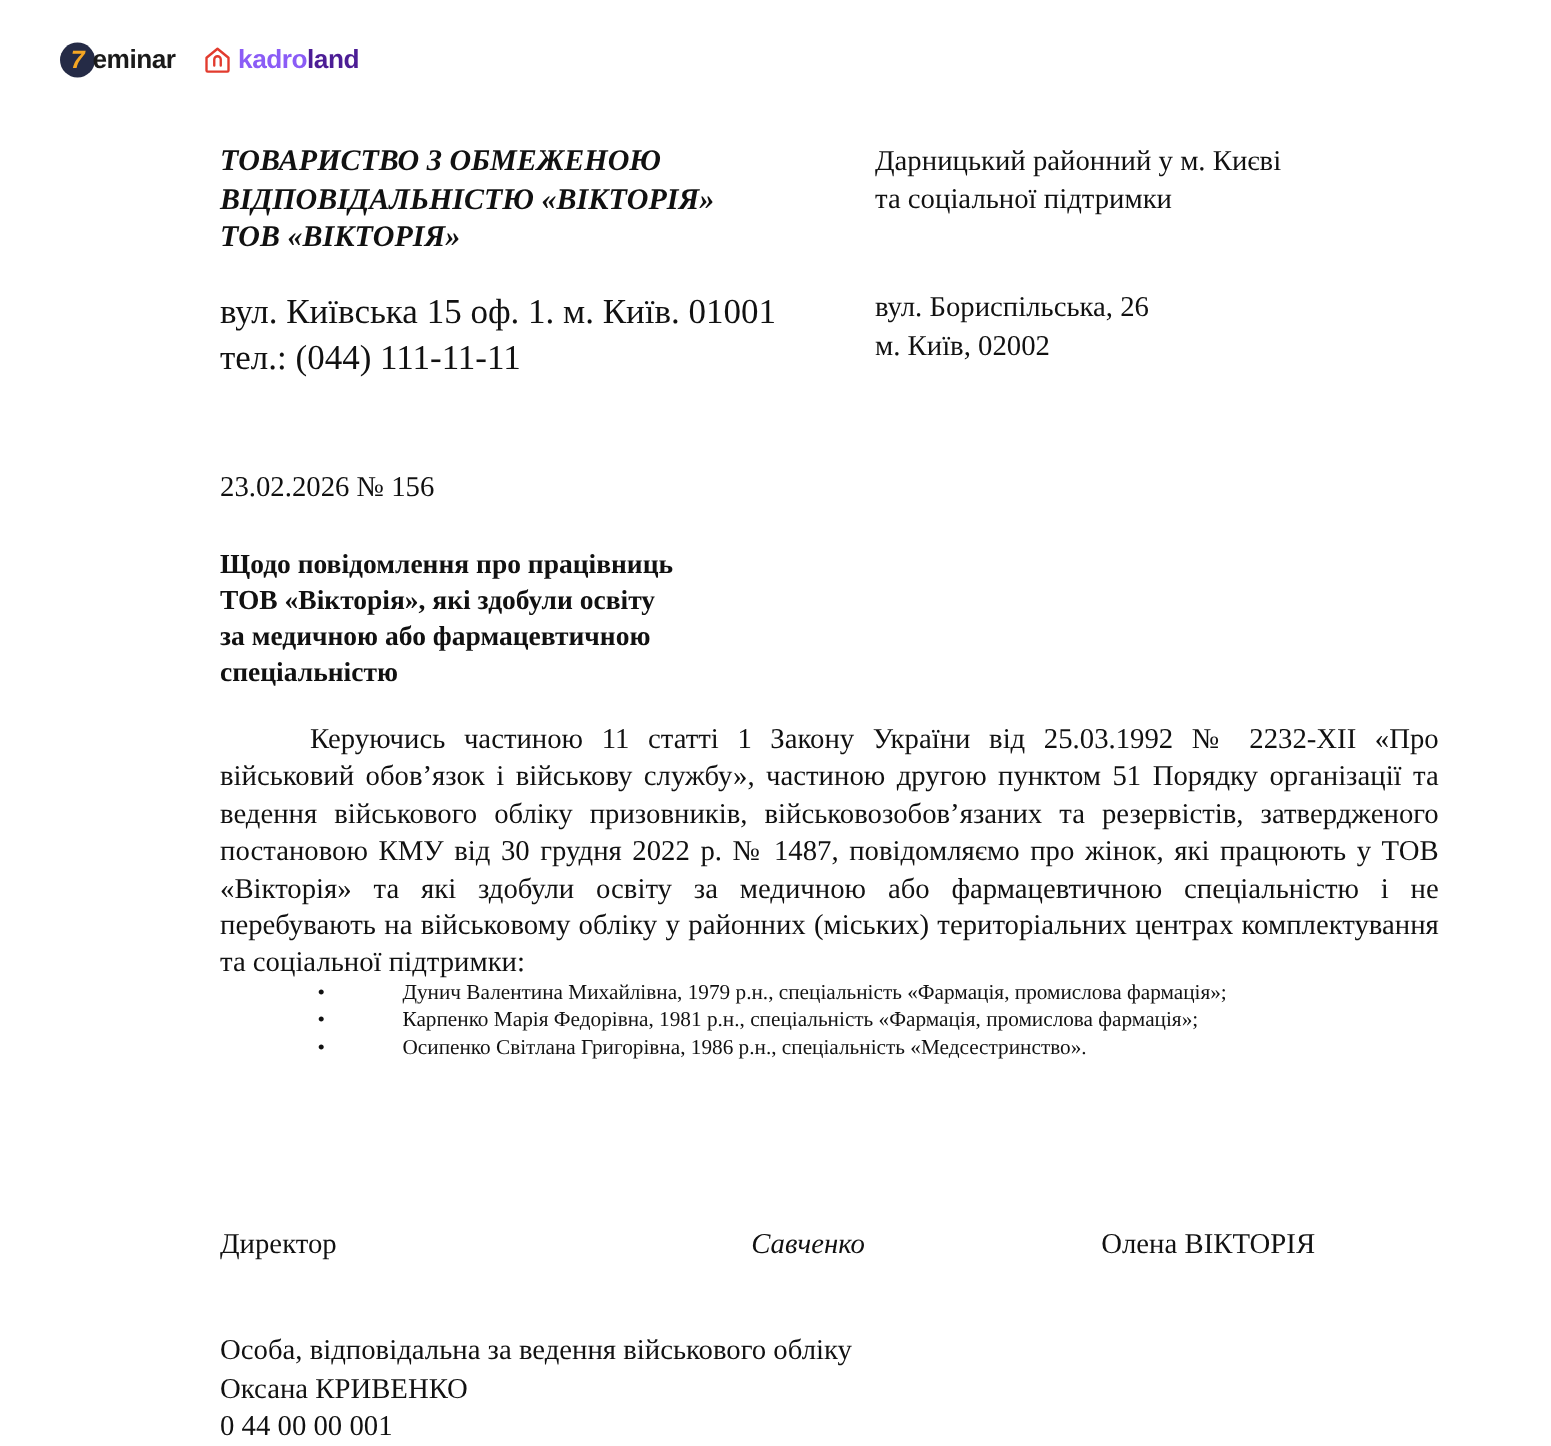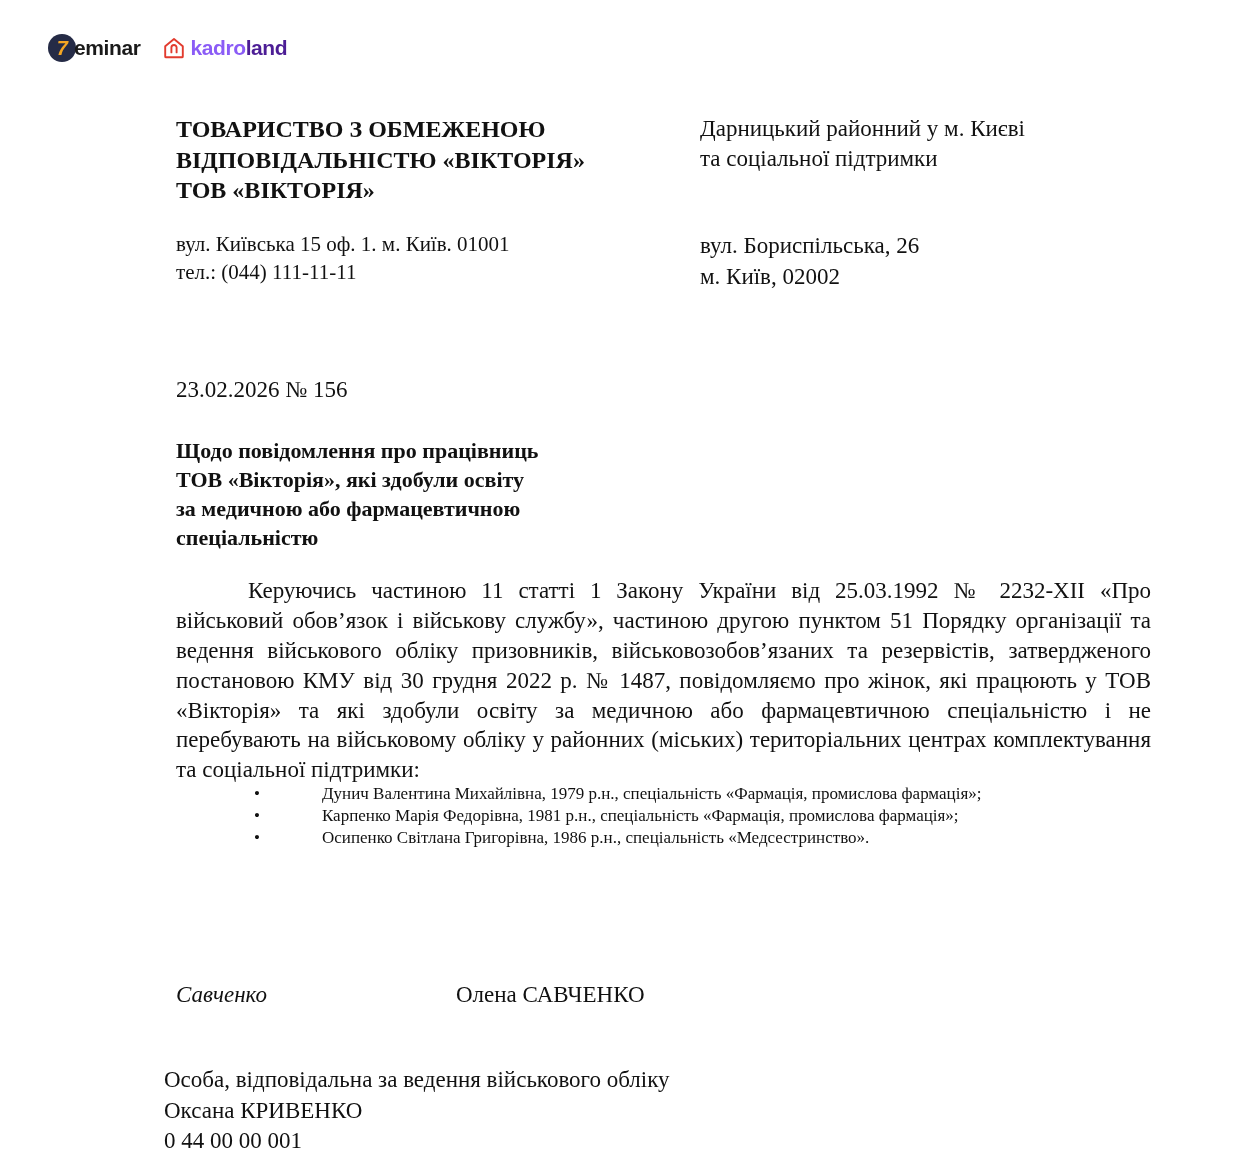--- a/index.html
+++ b/index.html
@@ -77,29 +77,30 @@
     position: absolute;
     left: 700px;
     width: 470px;
   }
 
   .org-name {
     top: 114px;
     font-weight: bold;
     font-size: 24px;
     line-height: 1.28;
+    font-style: italic;
   }
   .addressee {
     top: 114px;
     font-size: 23px;
     line-height: 1.30;
   }
   .org-contacts {
     top: 231px;
-    font-size: 21px;
+    font-size: 28px;
     line-height: 1.33;
   }
   .addressee-address {
     top: 231px;
     font-size: 23px;
     line-height: 1.33;
   }
 
   .doc-ref {
     position: absolute;
@@ -169,21 +170,21 @@
   .sign-title { width: 425px; }
   .sign-mark {
     width: 280px;
     font-style: italic;
     font-size: 23px;
   }
   .sign-name { flex: 1; text-align: left; }
 
   .responsible {
     position: absolute;
-    left: 164px;
+    left: 176px;
     top: 1065px;
     width: 700px;
     font-size: 23px;
     line-height: 1.33;
   }
 </style>
 </head>
 <body>
 
 <div class="logo-bar">
@@ -248,22 +249,23 @@
     </li>
     <li>
       <span class="bullet">•</span><span>Карпенко Марія Федорівна, 1981 р.н., спеціальність «Фармація, промислова фармація»;</span>
     </li>
     <li>
       <span class="bullet">•</span><span>Осипенко Світлана Григорівна, 1986 р.н., спеціальність «Медсестринство».</span>
     </li>
   </ul>
 
   <div class="sign-row">
+    <div class="sign-title">Директор</div>
     <div class="sign-mark">Савченко</div>
-    <div class="sign-name">Олена САВЧЕНКО</div>
+    <div class="sign-name">Олена ВІКТОРІЯ</div>
   </div>
 
   <div class="responsible">
     <div>Особа, відповідальна за ведення військового обліку</div>
     <div>Оксана КРИВЕНКО</div>
     <div>0 44 00 00 001</div>
   </div>
 
 </div>
 

